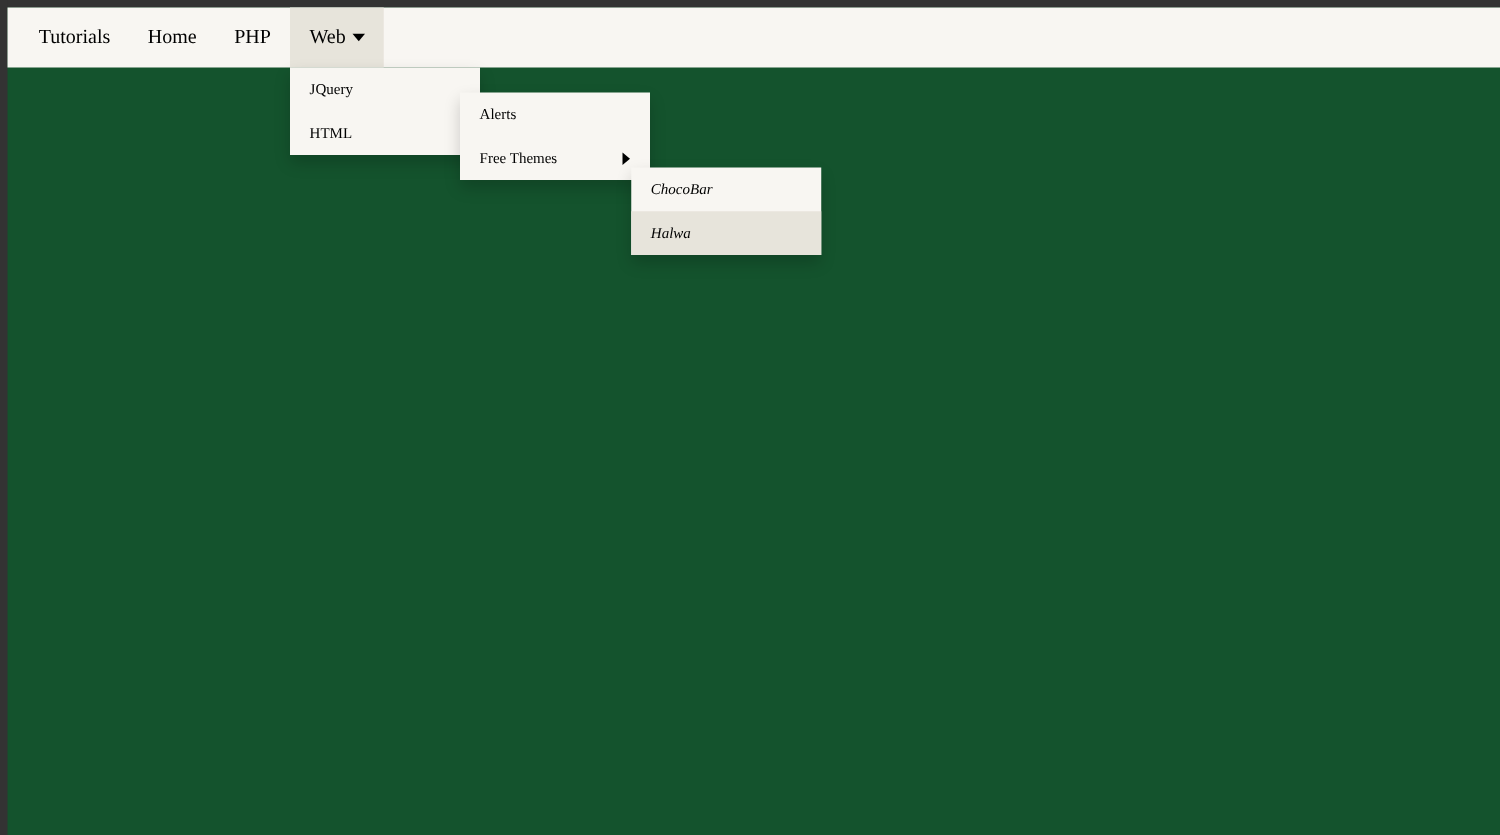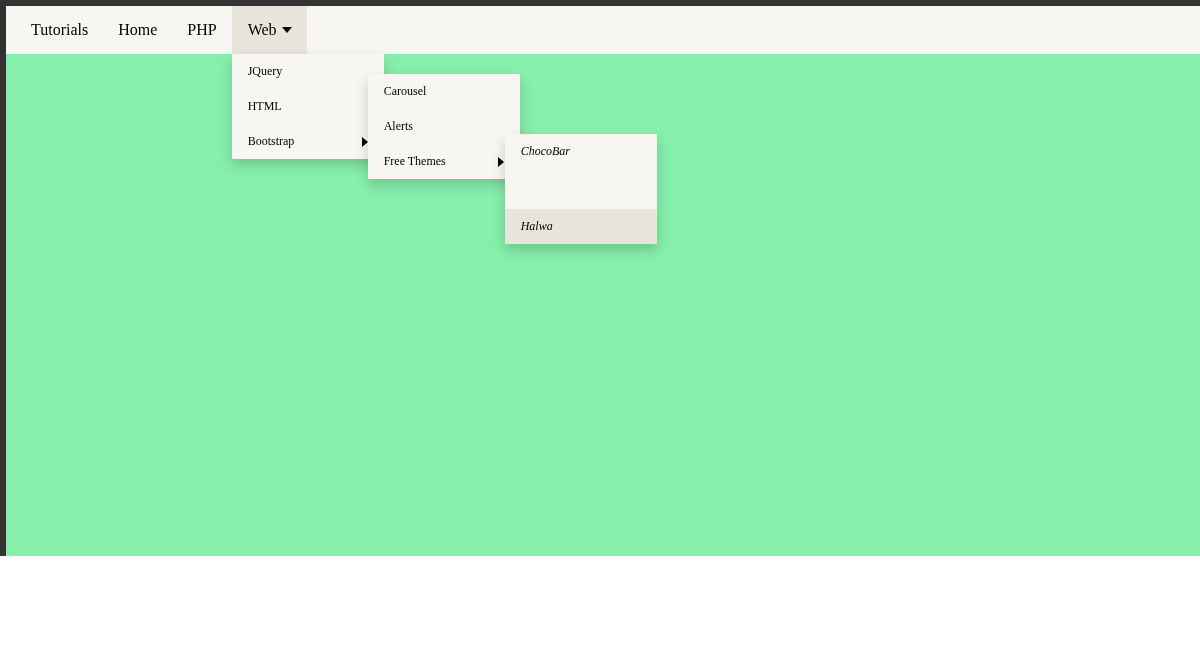--- a/index.html
+++ b/index.html
@@ -11,22 +11,22 @@
       font-family: Georgia, 'Times New Roman', serif;
       background: #ffffff;
       width: 1200px;
       height: 668px;
       overflow: hidden;
     }
     .frame {
       border-top: 6px solid #333333;
       border-left: 6px solid #333333;
       width: 1200px;
-      height: 556px;
-      background: #86efac;
+      height: 668px;
+      background: #14532d;
     }
     .navbar {
       background: #f8f6f2;
       display: flex;
       align-items: center;
       height: 48px;
       padding-left: 10px;
       position: relative;
     }
     .nav-item {
@@ -75,21 +75,20 @@
       font-size: 12px;
       color: #000000;
       cursor: pointer;
       white-space: nowrap;
       display: flex;
       align-items: center;
       justify-content: space-between;
     }
     .dropdown-item.hover {
       background: #e7e4db;
-      margin-top: 40px;
     }
     .dd1 {
       top: 48px;
       left: 0;
       width: 152px;
     }
     .dd2 {
       top: 68px;
       left: 136px;
       width: 152px;
@@ -122,30 +121,23 @@
       <span>Web</span>
       <span class="caret-down"></span>
 
       <div class="dropdown dd1">
         <div class="dropdown-item">
           <span>JQuery</span>
         </div>
         <div class="dropdown-item">
           <span>HTML</span>
         </div>
-        <div class="dropdown-item">
-          <span>Bootstrap</span>
-          <span class="caret-right"></span>
-        </div>
       </div>
 
       <div class="dropdown dd2">
-        <div class="dropdown-item">
-          <span>Carousel</span>
-        </div>
         <div class="dropdown-item">
           <span>Alerts</span>
         </div>
         <div class="dropdown-item">
           <span>Free Themes</span>
           <span class="caret-right"></span>
         </div>
       </div>
 
       <div class="dropdown dd3">

